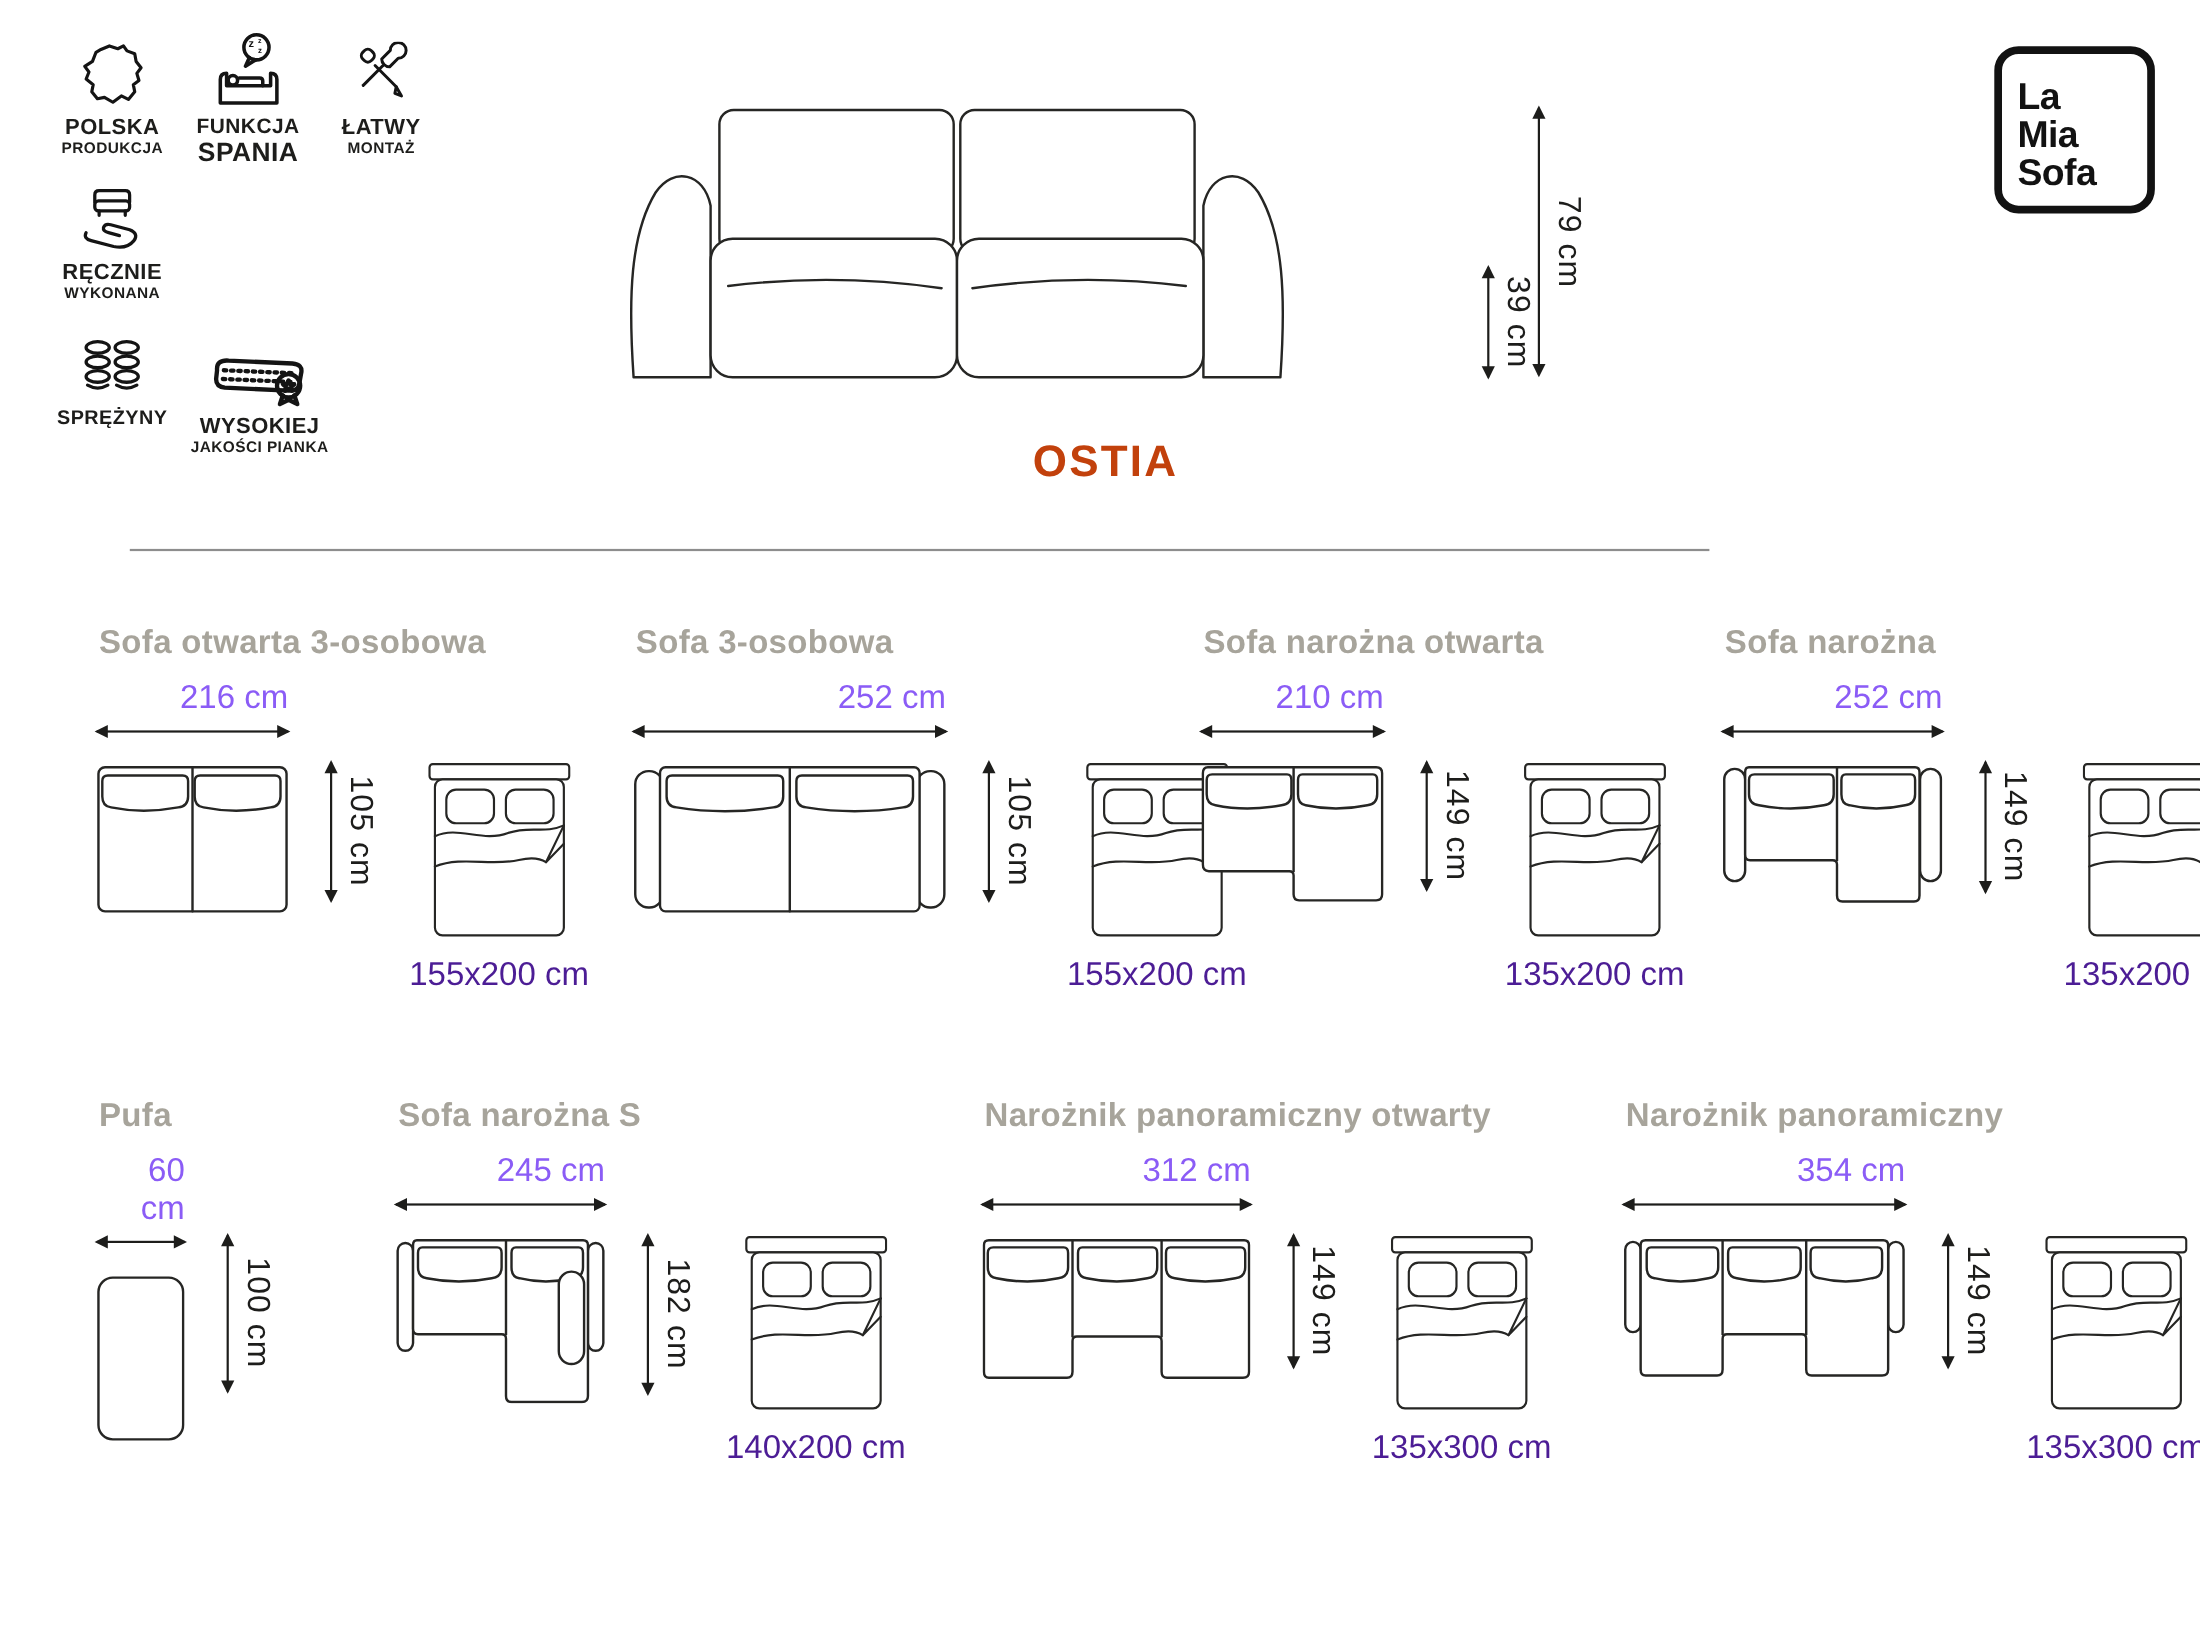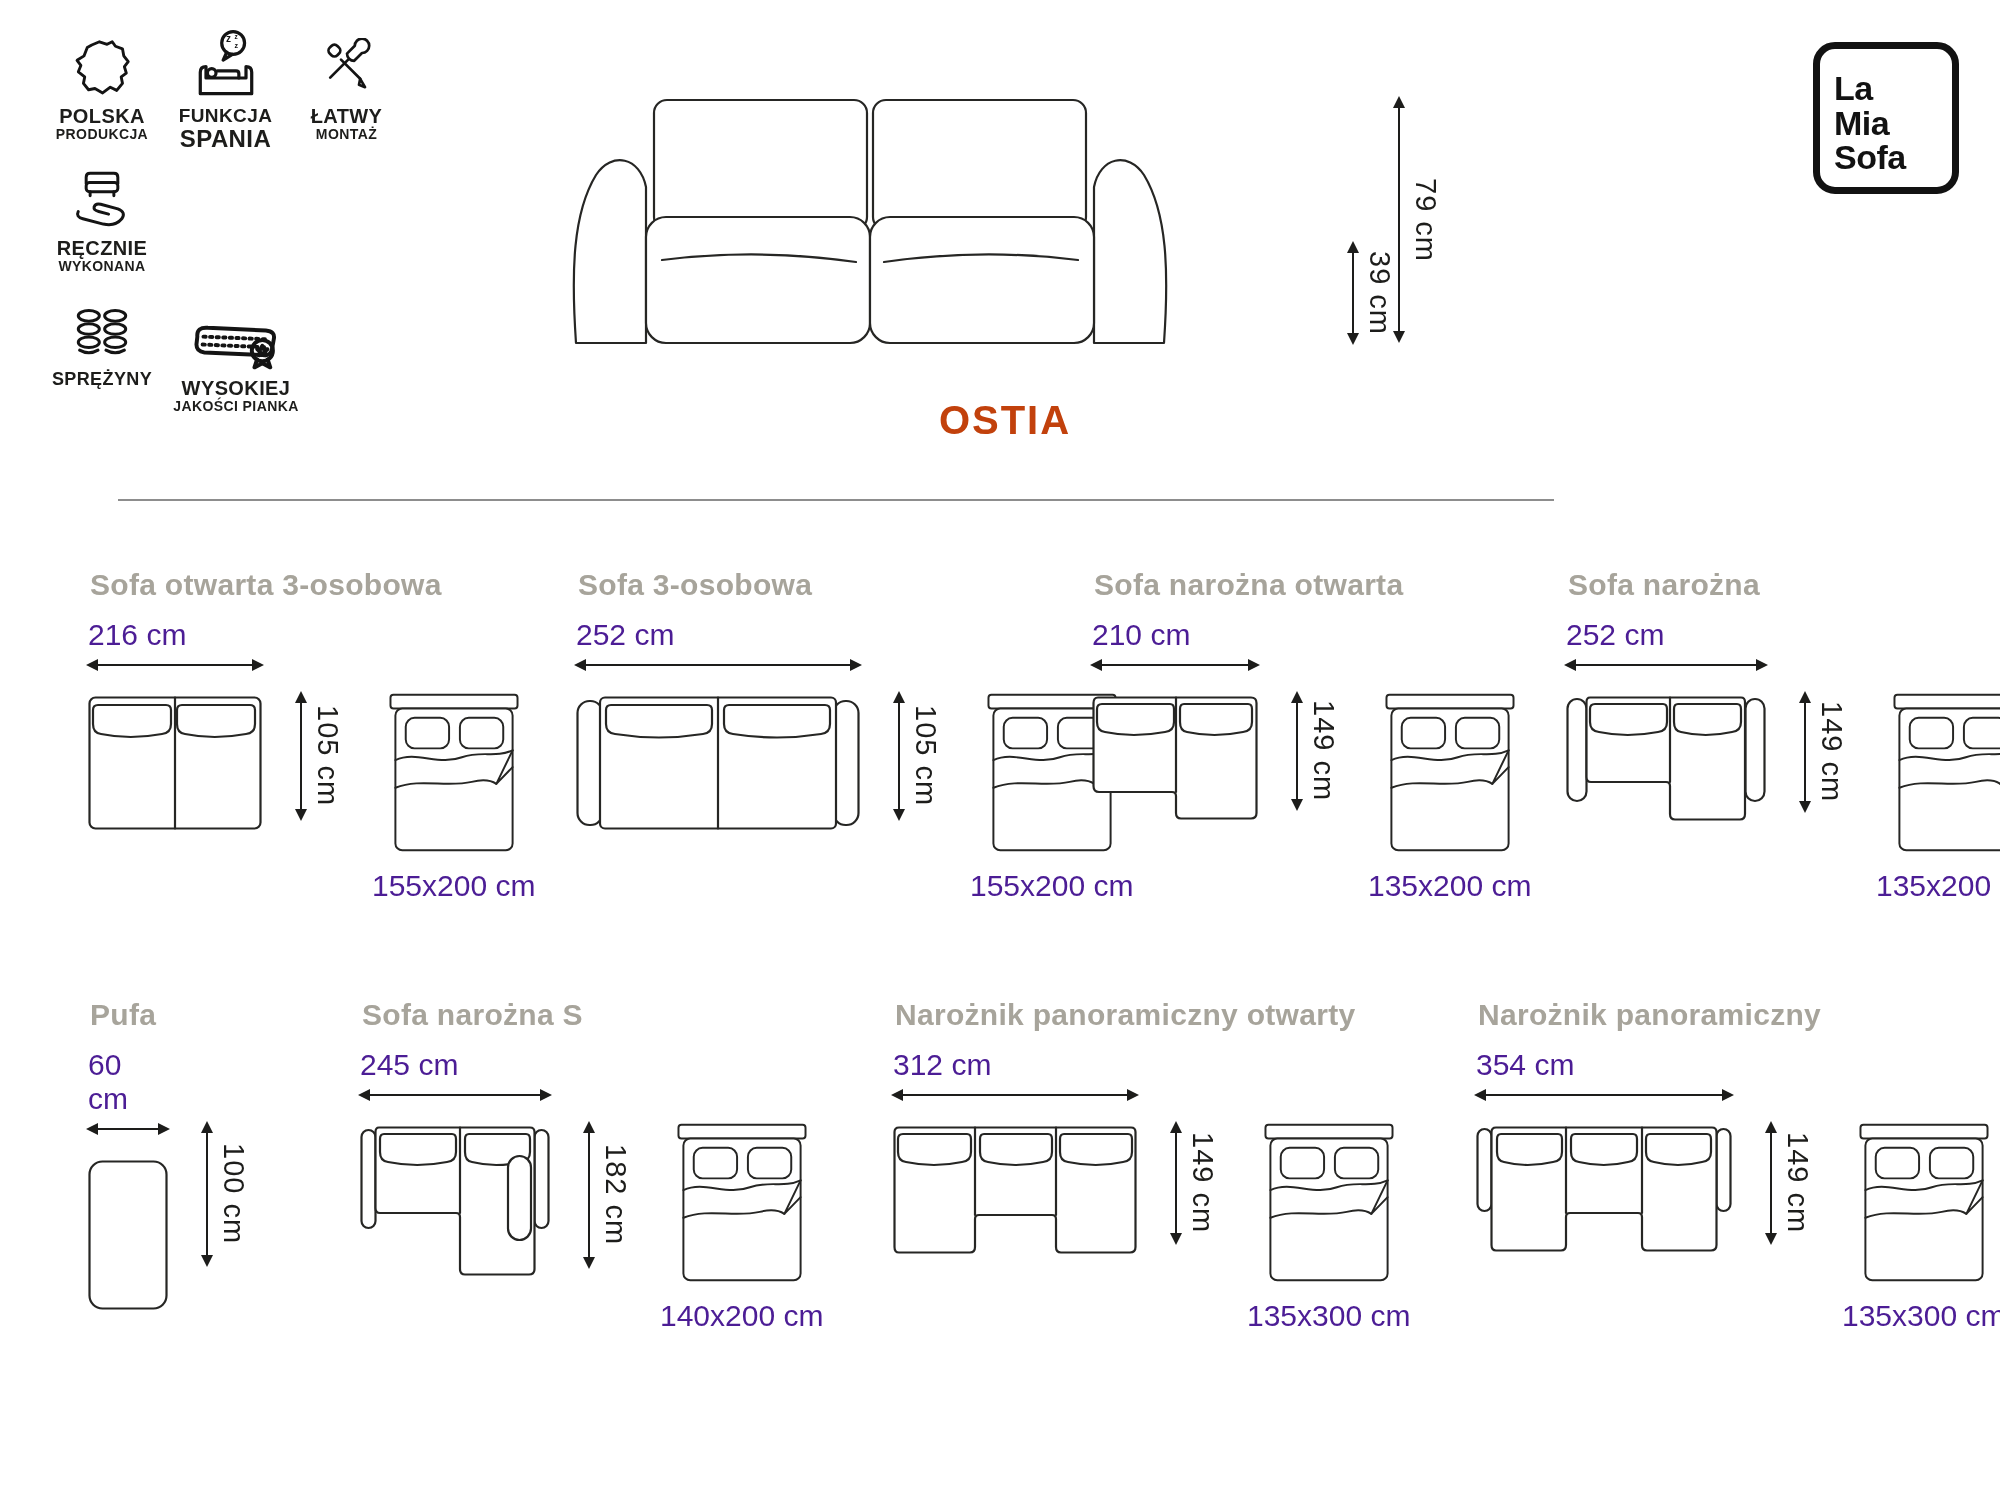--- a/index.html
+++ b/index.html
@@ -44,21 +44,21 @@
   .varrow::after{bottom:-2px;border-width:12px 6px 0 6px;border-color:#1d1d1b transparent transparent transparent;}
   .vlabel{writing-mode:vertical-rl;font-size:29px;color:#1d1d1b;letter-spacing:1px;line-height:1;}
   .vdim{display:flex;gap:11px;align-items:center;}
   .hero-dim{position:absolute;display:flex;gap:11px;align-items:center;}
 
   
   .variant{position:absolute;margin-left:48px;}
   .v-title{margin:0 0 14px 2px;font-size:30px;font-weight:600;letter-spacing:.3px;color:#a7a49b;}
   .v-row{display:flex;align-items:flex-start;}
   .sofa-col{display:flex;flex-direction:column;}
-  .dim-label{font-size:30px;text-align:left;margin:2px 0 12px 0;color:#4c1d95;}
+  .dim-label{font-size:30px;text-align:right;margin:2px 0 12px 0;color:#8b5cf6;}
   .sofa-col svg{margin-top:30px;}
   .v-row .vdim{margin-top:77px;margin-left:38px;align-items:center;}
   .bed-col{margin-left:30px;margin-top:77px;display:flex;flex-direction:column;align-items:center;}
   .bed-label{font-size:30px;margin-top:16px;color:#4c1d95;white-space:nowrap;}
 </style>
 </head>
 <body>
 
 <svg width="0" height="0" style="position:absolute" aria-hidden="true">
   <defs>

